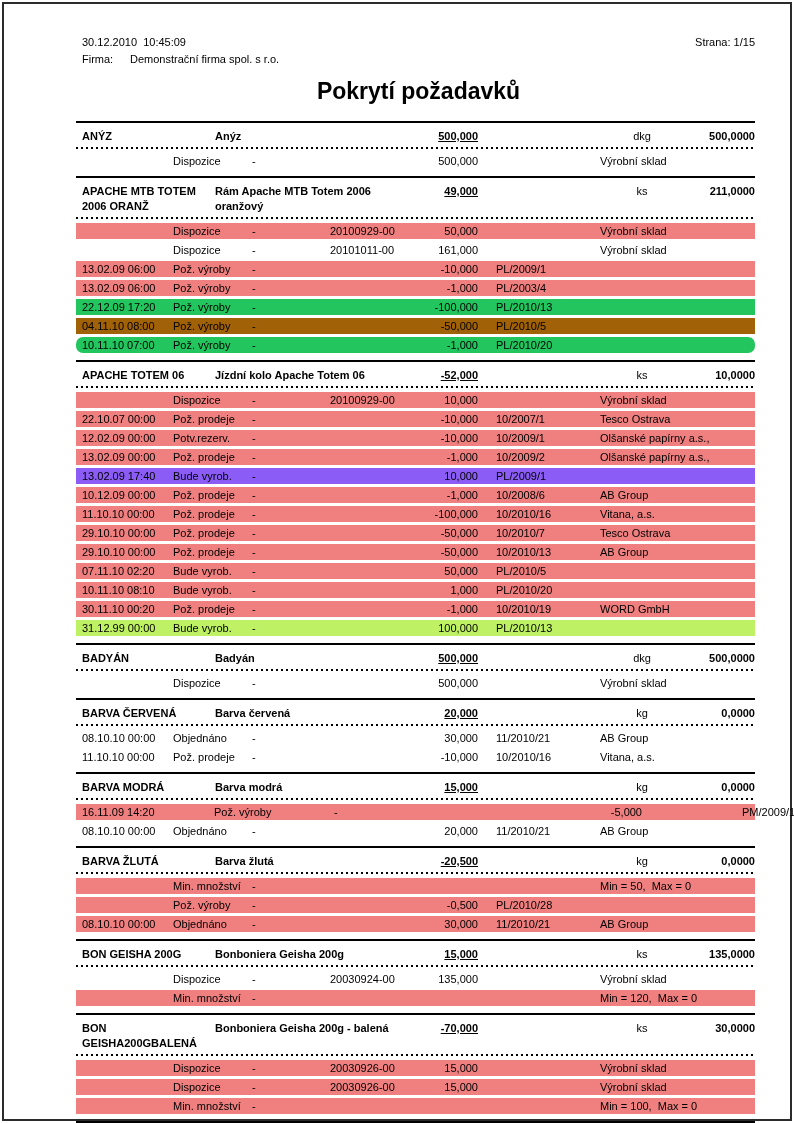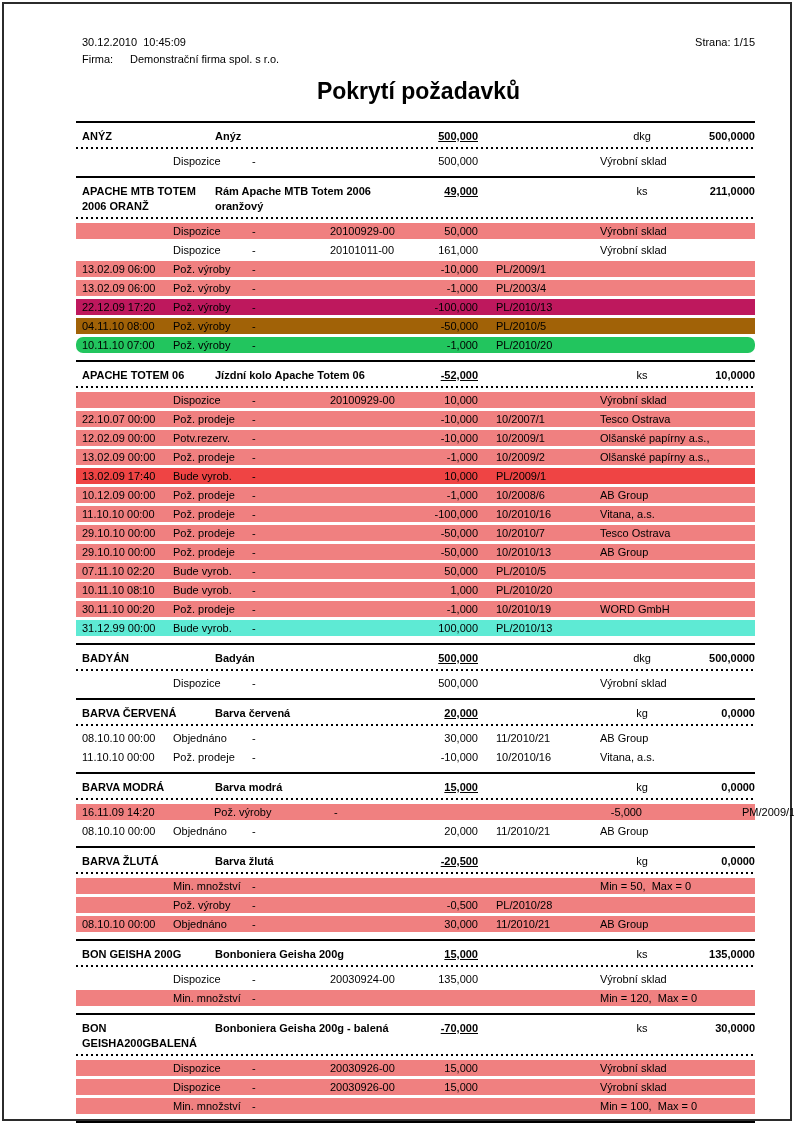--- a/index.html
+++ b/index.html
@@ -141,21 +141,21 @@
             <span class="c-date">13.02.09 06:00</span>
             <span class="c-type">Pož. výroby</span>
             <span class="c-dash">-</span>
             <span class="c-doc"></span>
             <span class="c-val">-1,000</span>
             <span></span>
             <span class="c-doklad">PL/2003/4</span>
             <span class="c-firma"></span>
             <span class="c-disp"></span>
           </div>
-          <div class="row" style="background: #be185d;">
+          <div class="row" style="background: #22c55e;">
             <span class="c-date">22.12.09 17:20</span>
             <span class="c-type">Pož. výroby</span>
             <span class="c-dash">-</span>
             <span class="c-doc"></span>
             <span class="c-val">-100,000</span>
             <span></span>
             <span class="c-doklad">PL/2010/13</span>
             <span class="c-firma"></span>
             <span class="c-disp"></span>
           </div>
@@ -230,21 +230,21 @@
             <span class="c-date">13.02.09 00:00</span>
             <span class="c-type">Pož. prodeje</span>
             <span class="c-dash">-</span>
             <span class="c-doc"></span>
             <span class="c-val">-1,000</span>
             <span></span>
             <span class="c-doklad">10/2009/2</span>
             <span class="c-firma">Olšanské papírny a.s.,</span>
             <span class="c-disp"></span>
           </div>
-          <div class="row" style="background: #ef4444;">
+          <div class="row" style="background: #8b5cf6;">
             <span class="c-date">13.02.09 17:40</span>
             <span class="c-type">Bude vyrob.</span>
             <span class="c-dash">-</span>
             <span class="c-doc"></span>
             <span class="c-val">10,000</span>
             <span></span>
             <span class="c-doklad">PL/2009/1</span>
             <span class="c-firma"></span>
             <span class="c-disp"></span>
           </div>
@@ -318,21 +318,21 @@
             <span class="c-date">30.11.10 00:20</span>
             <span class="c-type">Pož. prodeje</span>
             <span class="c-dash">-</span>
             <span class="c-doc"></span>
             <span class="c-val">-1,000</span>
             <span></span>
             <span class="c-doklad">10/2010/19</span>
             <span class="c-firma">WORD GmbH</span>
             <span class="c-disp"></span>
           </div>
-          <div class="row" style="background: #5eead4;">
+          <div class="row" style="background: #bef264;">
             <span class="c-date">31.12.99 00:00</span>
             <span class="c-type">Bude vyrob.</span>
             <span class="c-dash">-</span>
             <span class="c-doc"></span>
             <span class="c-val">100,000</span>
             <span></span>
             <span class="c-doklad">PL/2010/13</span>
             <span class="c-firma"></span>
             <span class="c-disp"></span>
           </div>

